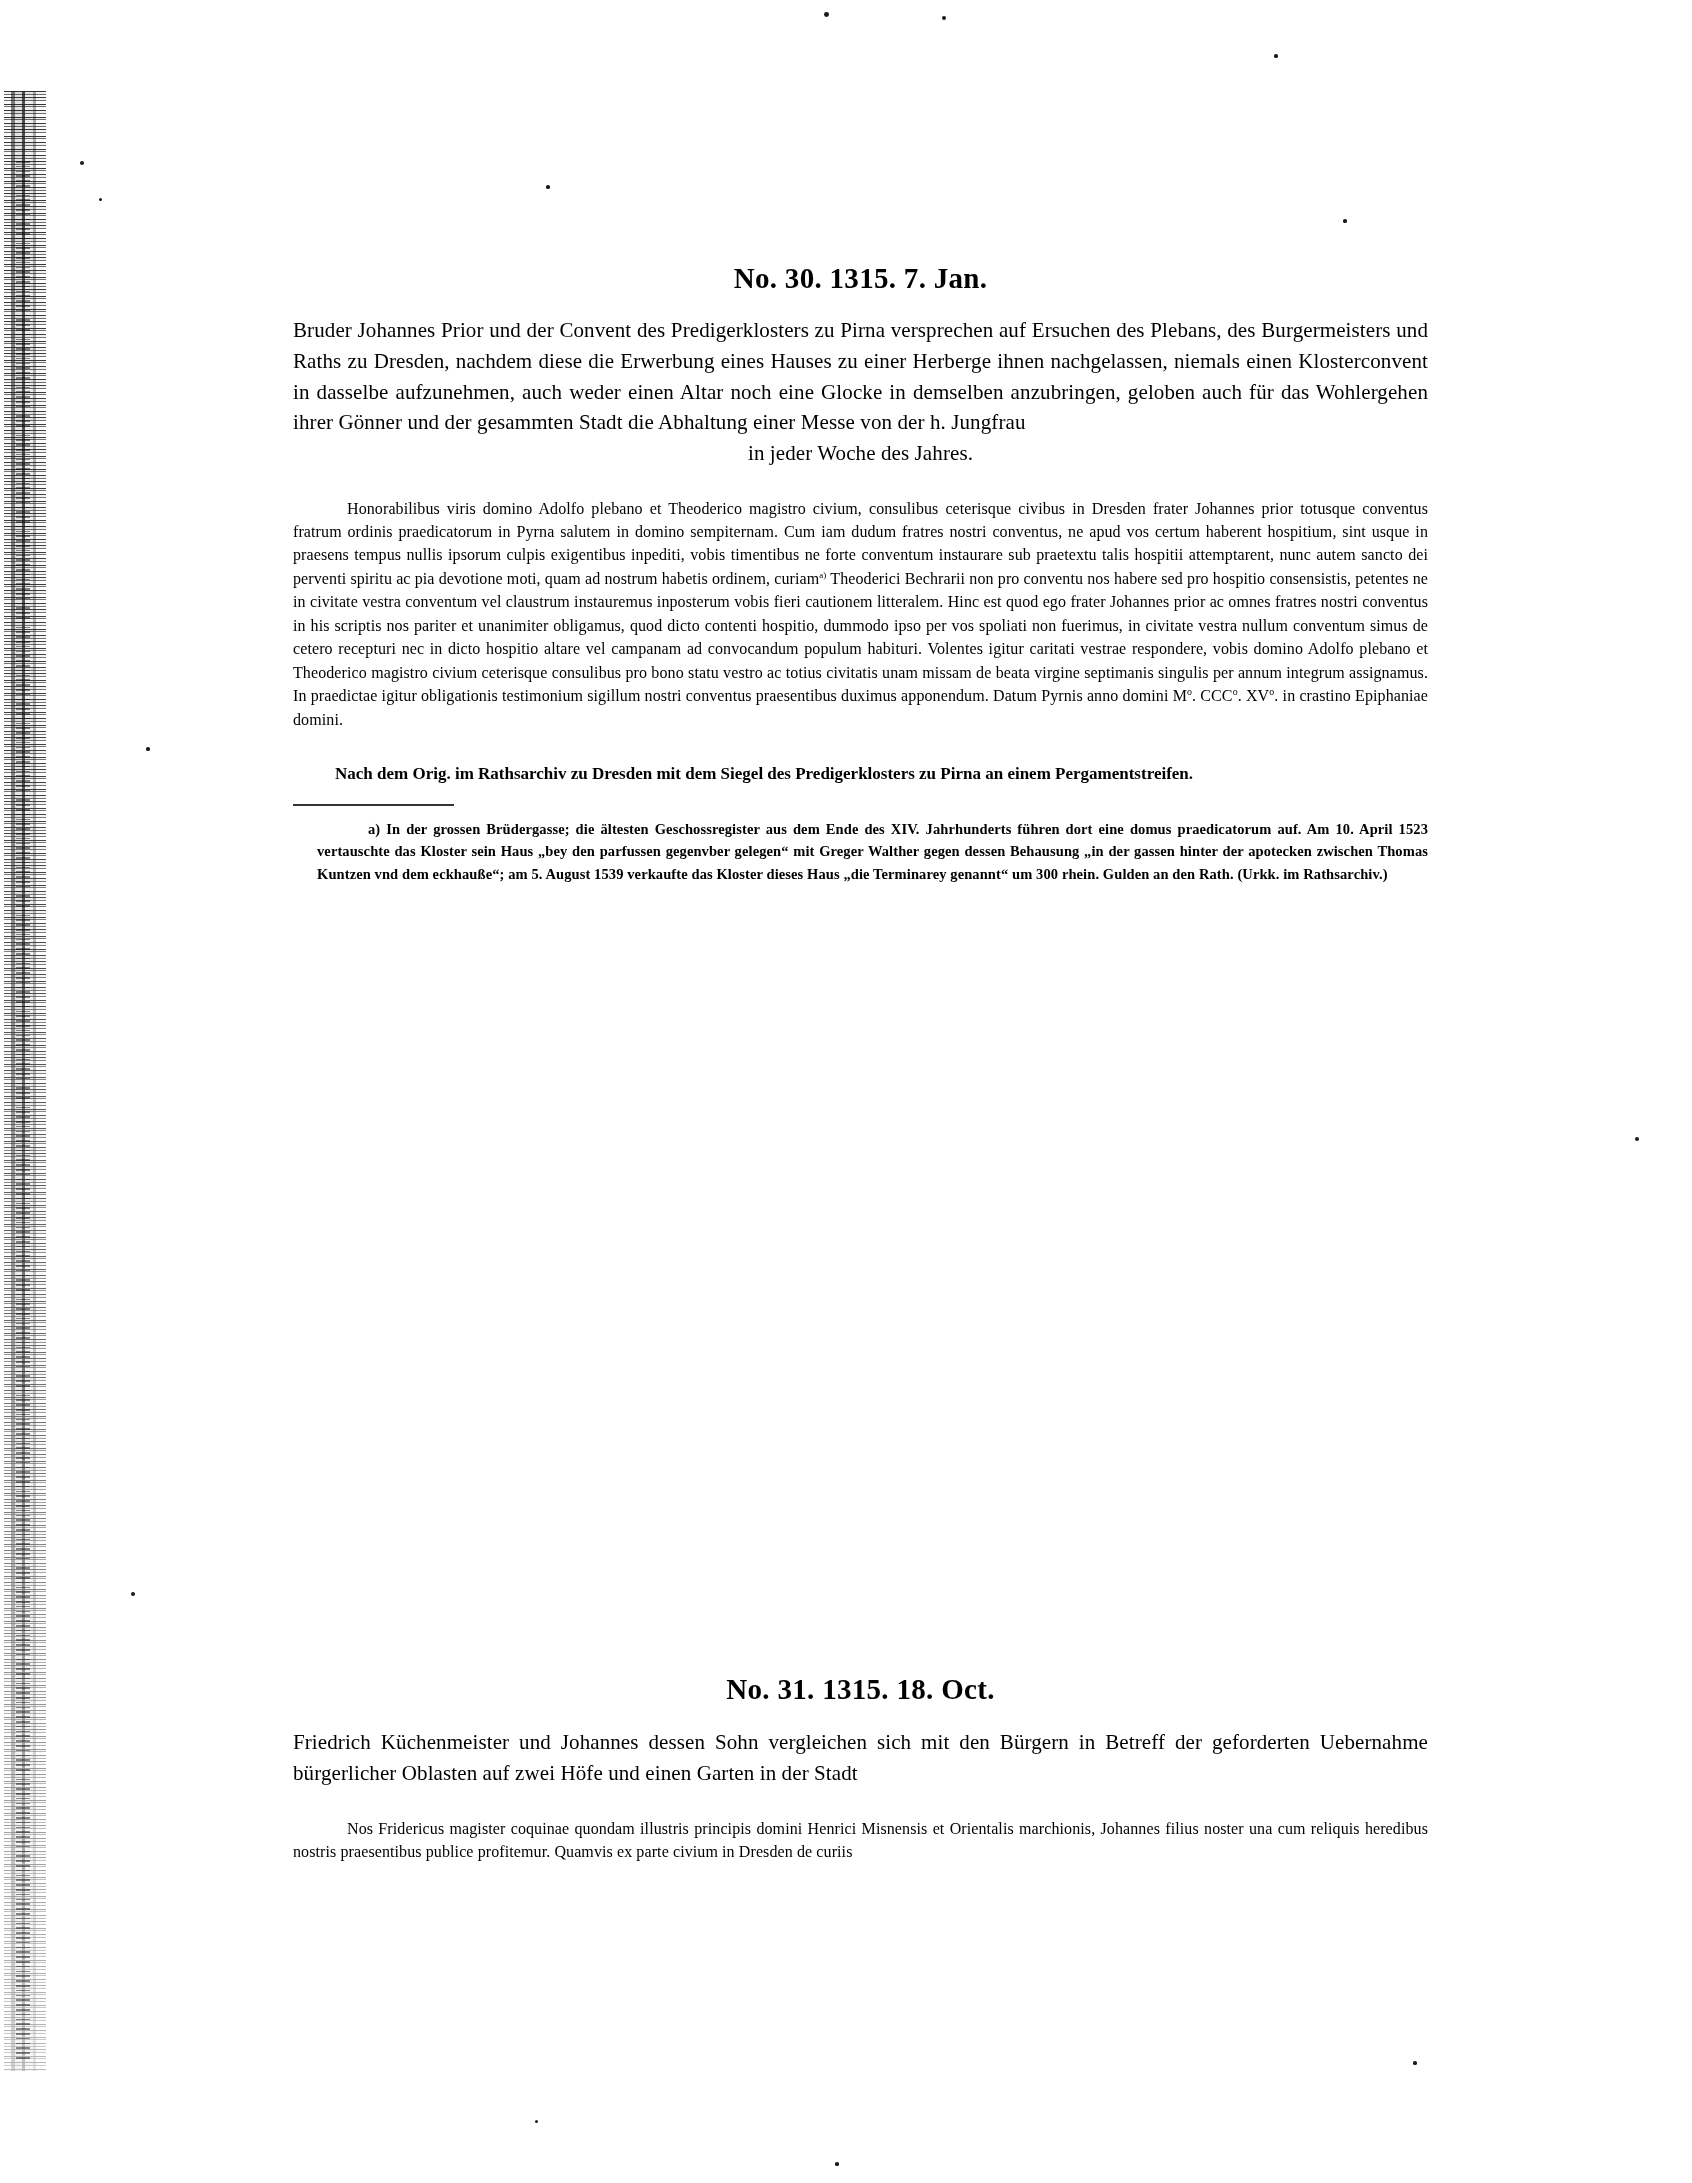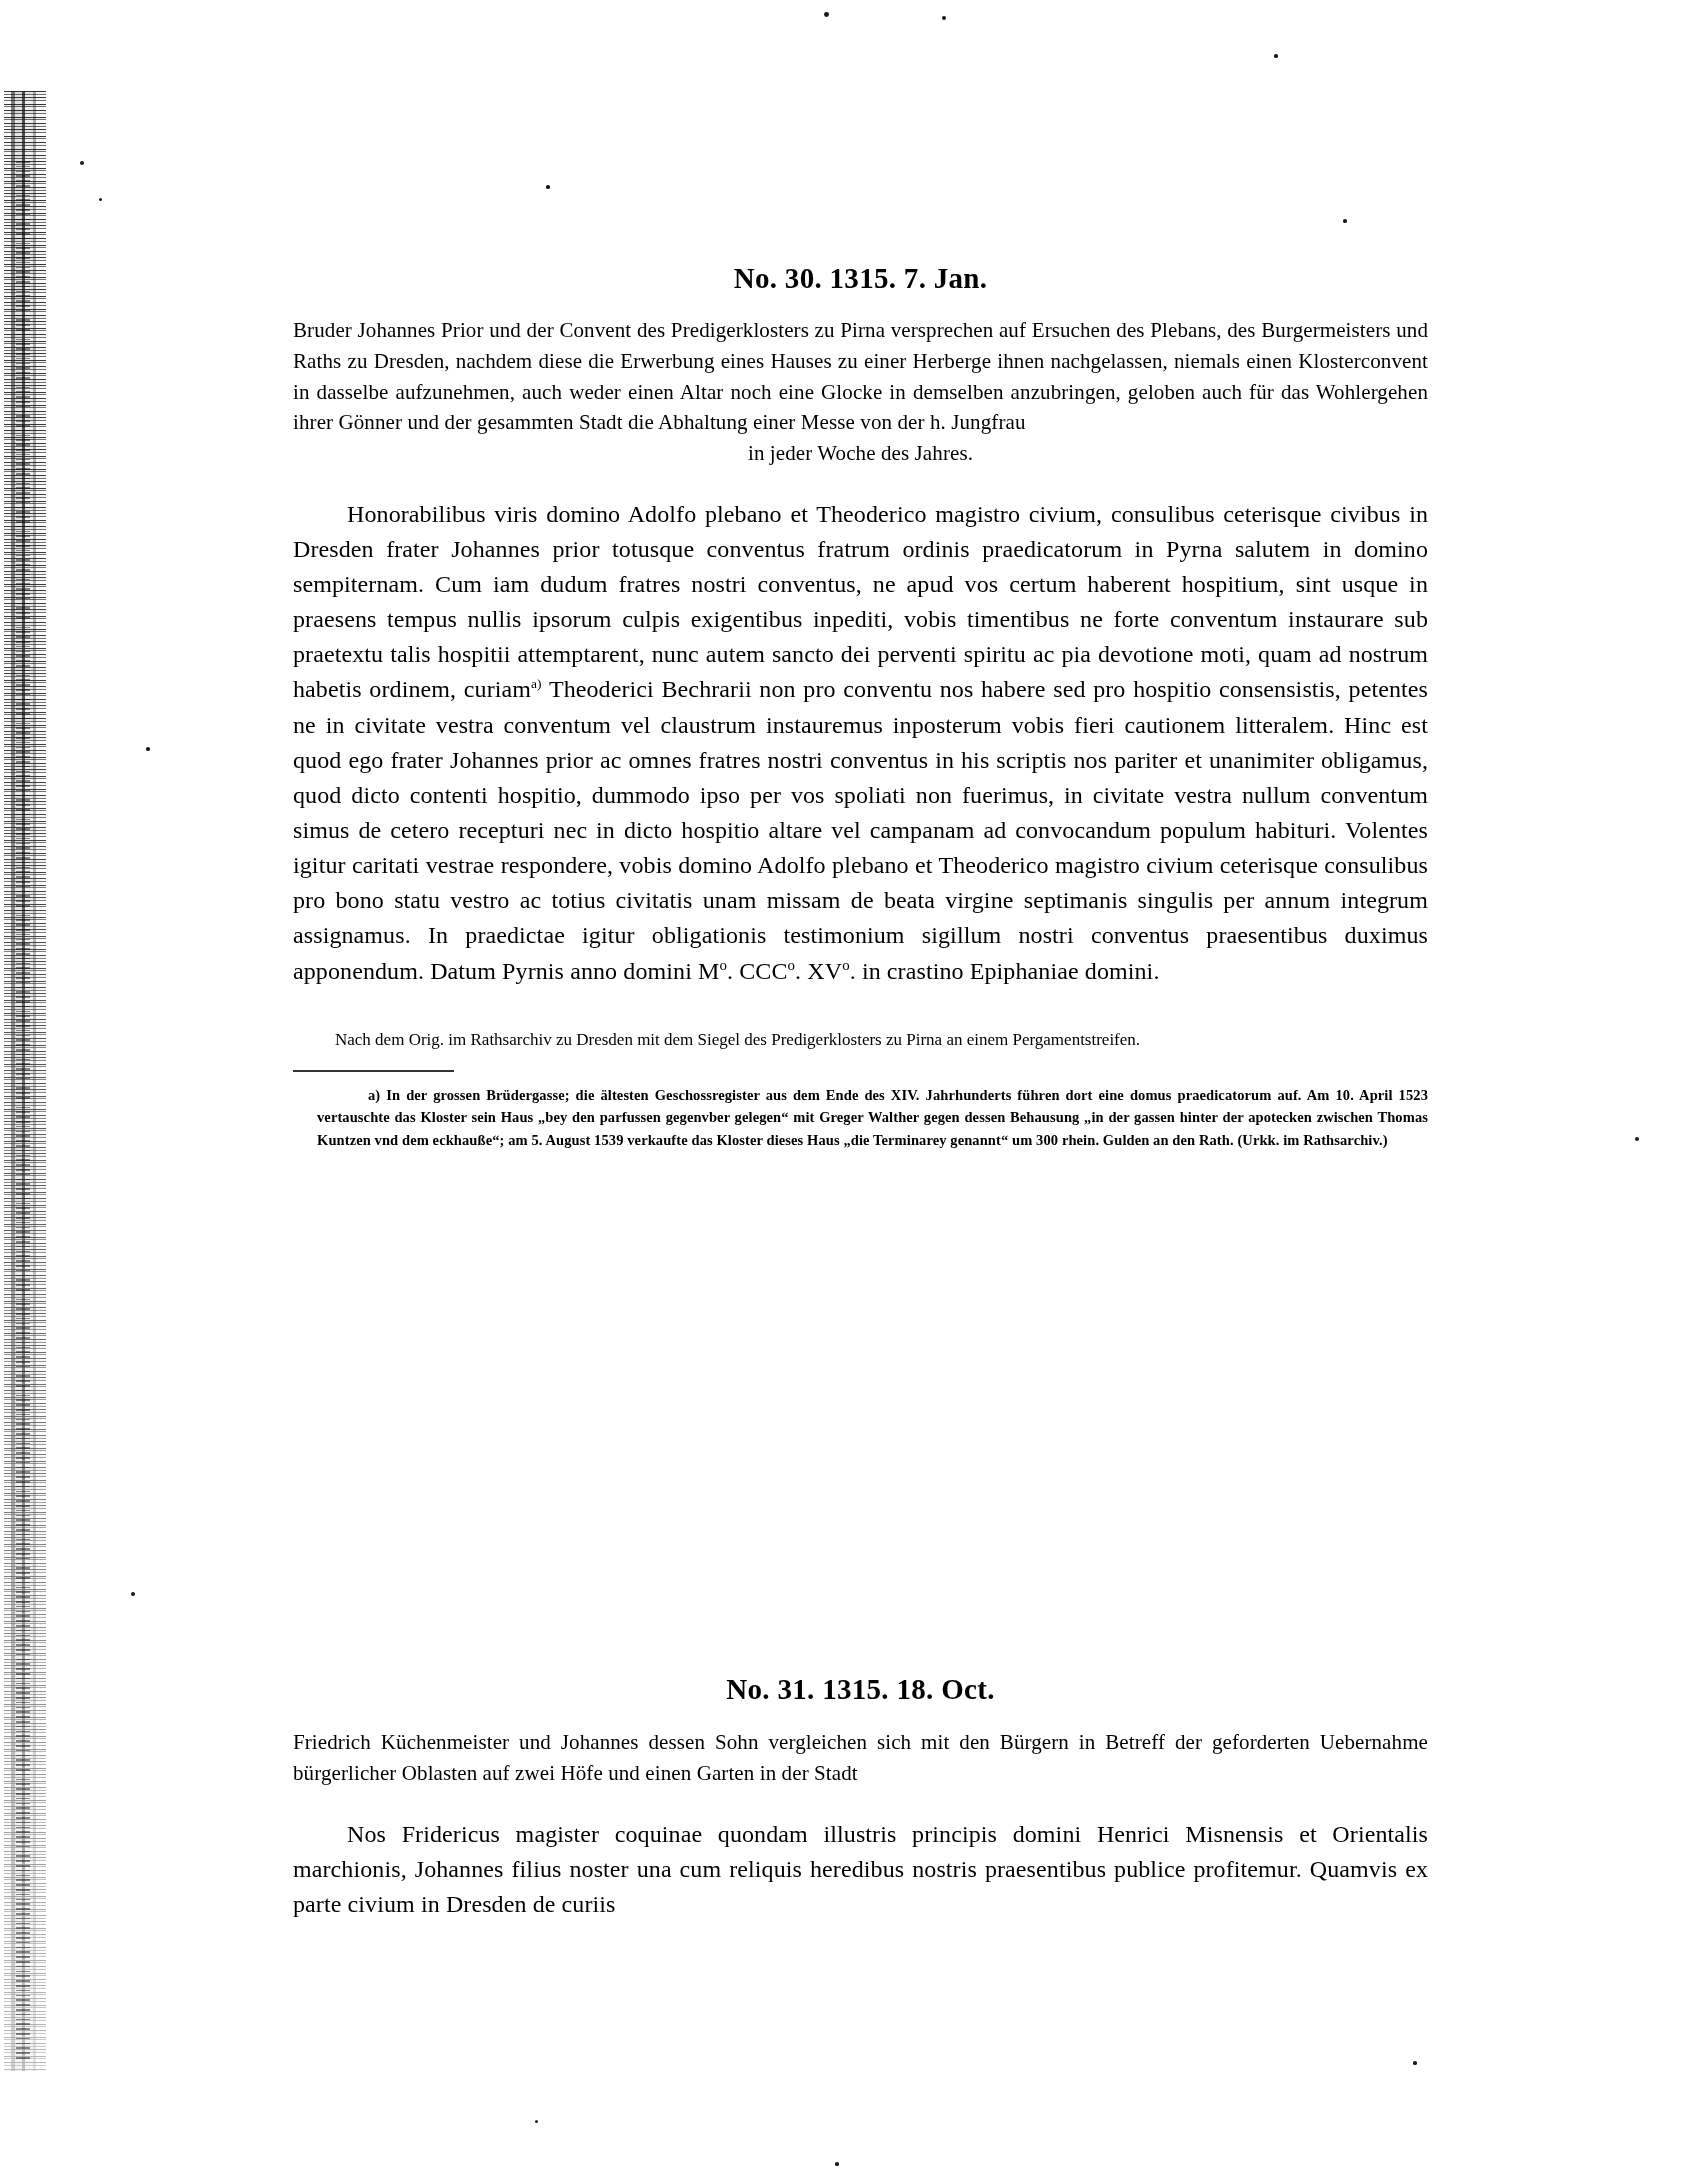--- a/index.html
+++ b/index.html
@@ -113,21 +113,21 @@
     line-height: 1.46;
     text-align: justify;
     letter-spacing: 0.1px;
   }
   .regest .last-line {
     display: block;
     text-align: center;
   }
 
   .body-text {
-    font-size: 24px;
+    font-size: 16px;
     line-height: 1.465;
     text-align: justify;
     text-align-last: left;
     letter-spacing: 0.1px;
   }
   .body-text .indent {
     display: inline-block;
     width: 54px;
   }
 
@@ -204,21 +204,21 @@
     <div class="regest" style="margin-top:20.3px;">
       <span>Bruder Johannes Prior und der Convent des Predigerklosters zu Pirna versprechen auf Ersuchen des Plebans, des Burgermeisters und Raths zu Dresden, nachdem diese die Erwerbung eines Hauses zu einer Herberge ihnen nachgelassen, niemals einen Klosterconvent in dasselbe aufzunehmen, auch weder einen Altar noch eine Glocke in demselben anzubringen, geloben auch für das Wohlergehen ihrer Gönner und der gesammten Stadt die Abhaltung einer Messe von der h. Jungfrau</span>
       <span class="last-line">in jeder Woche des Jahres.</span>
     </div>
 
     <div class="body-text" style="margin-top:28px;">
       <span class="indent"></span><span>Honorabilibus viris domino Adolfo plebano et Theoderico magistro civium, consulibus ceterisque civibus in Dresden frater Johannes prior totusque conventus fratrum ordinis praedicatorum in Pyrna salutem in domino sempiternam. Cum iam dudum fratres nostri conventus, ne apud vos certum haberent hospitium, sint usque in praesens tempus nullis ipsorum culpis exigentibus inpediti, vobis timentibus ne forte conventum instaurare sub praetextu talis hospitii attemptarent, nunc autem sancto dei perventi spiritu ac pia devotione moti, quam ad nostrum habetis ordinem, curiam</span><sup class="sm">a)</sup>
       <span>Theoderici Bechrarii non pro conventu nos habere sed pro hospitio consensistis, petentes ne in civitate vestra conventum vel claustrum instauremus inposterum vobis fieri cautionem litteralem. Hinc est quod ego frater Johannes prior ac omnes fratres nostri conventus in his scriptis nos pariter et unanimiter obligamus, quod dicto contenti hospitio, dummodo ipso per vos spoliati non fuerimus, in civitate vestra nullum conventum simus de cetero recepturi nec in dicto hospitio altare vel campanam ad convocandum populum habituri. Volentes igitur caritati vestrae respondere, vobis domino Adolfo plebano et Theoderico magistro civium ceterisque consulibus pro bono statu vestro ac totius civitatis unam missam de beata virgine septimanis singulis per annum integrum assignamus. In praedictae igitur obligationis testimonium sigillum nostri conventus praesentibus duximus apponendum. Datum Pyrnis anno domini M</span><span class="ordinal">o</span><span>. CCC</span><span class="ordinal">o</span><span>. XV</span><span class="ordinal">o</span><span>. in crastino Epiphaniae domini.</span>
     </div>
 
-    <div class="source-note" style="margin-top:38px;">
+    <div class="source-note" style="margin-top:30px;font-weight:bold;">
       <span class="indent"></span><span>Nach dem Orig. im Rathsarchiv zu Dresden mit dem Siegel des Predigerklosters zu Pirna an einem Pergamentstreifen.</span>
     </div>
 
     <div class="fn-rule" style="margin-top:18px;"></div>
 
     <div class="footnote" style="margin-top:11.8px;margin-left:24px;">
       <span class="indent"></span><span>a)</span>
       <span>In der grossen Brüdergasse; die ältesten Geschossregister aus dem Ende des XIV. Jahrhunderts führen dort eine domus praedicatorum auf. Am 10. April 1523 vertauschte das Kloster sein Haus „bey den parfussen gegenvber gelegen“ mit Greger Walther gegen dessen Behausung „in der gassen hinter der apotecken zwischen Thomas Kuntzen vnd dem eckhauße“; am 5. August 1539 verkaufte das Kloster dieses Haus „die Terminarey genannt“ um 300 rhein. Gulden an den Rath. (Urkk. im Rathsarchiv.)</span>
     </div>
 

